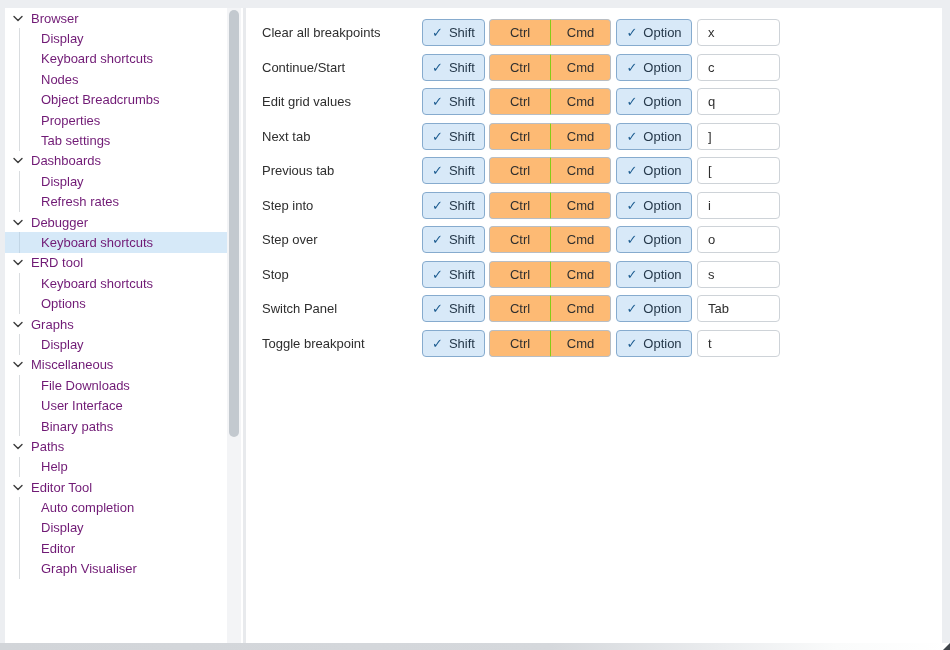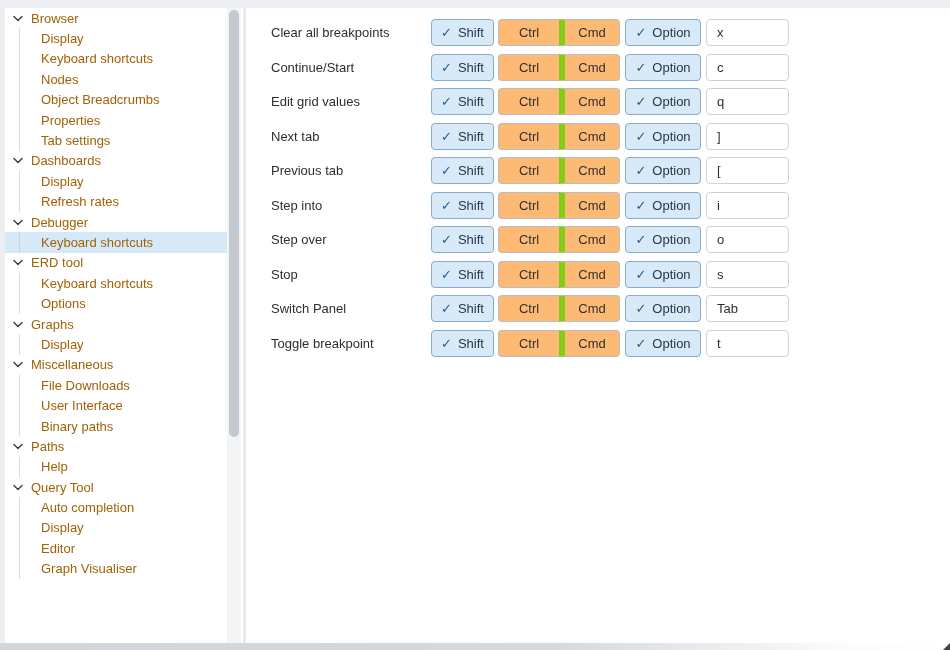--- a/index.html
+++ b/index.html
@@ -13,44 +13,44 @@
   .frame-top    { position:absolute; left:0;   top:0;     width:950px; height:8px;  background:#eceef1; }
   .frame-left   { position:absolute; left:0;   top:8px;   width:5px;   height:635px; background:#eceef1; }
   .frame-right  { position:absolute; left:942px;top:8px;  width:8px;   height:635px; background:#eceef1; }
   .bottom-bar   { position:absolute; left:0;   top:643px; width:950px; height:7px;
                   background:linear-gradient(to right,#d2d5d9 0%,#d5d8dc 58%,#ebedef 76%,#fafbfb 88%,#ffffff 100%); }
   .resize-grip  { position:absolute; right:0; bottom:0; width:0; height:0;
                   border-left:7px solid transparent; border-bottom:7px solid #3f444a; }
   
   .sidebar { position:absolute; left:5px; top:8px; width:222px; height:635px; background:#fff; overflow:hidden; }
   .tree-item { position:relative; height:20.4px; display:flex; align-items:center;
-               font-size:13px; color:#a16207; white-space:nowrap; cursor:pointer; }
+               font-size:13px; color:#701a75; white-space:nowrap; cursor:pointer; }
   .tree-item.top   { padding-left:8px; }
   .tree-item.child { padding-left:36px; }
   .tree-item.child::before { content:""; position:absolute; left:14px; top:0; bottom:0; width:1px; background:#d9dcdf; }
   .tree-item.selected { background:#d6e9f8; }
   .tree-item.selected::before { background:#c2d6e6; }
   .chevron { width:10px; height:7px; margin-right:8px; display:inline-flex; align-items:center; flex:0 0 auto; }
   .chevron svg { display:block; }
   
   .scroll-track { position:absolute; left:227px; top:8px; width:14px; height:635px; background:#f3f4f6; }
   .scroll-thumb { position:absolute; left:2px; top:2px; width:10px; height:427px; background:#c3c9cf; border-radius:5px; }
   .divider { position:absolute; left:243px; top:8px; width:3px; height:635px; background:#e8eaed; }
   
-  .content { position:absolute; left:255px; top:8px; width:696px; height:635px; background:#fff; padding-top:11px; }
+  .content { position:absolute; left:246px; top:8px; width:696px; height:635px; background:#fff; padding-top:11px; }
   .shortcut-row { display:flex; align-items:center; height:27px; margin:0 0 7.5px 16px; }
   .row-label { width:160px; font-size:13px; color:#2e2e2e; flex:0 0 auto; }
   .mod-btn { height:27px; display:inline-flex; align-items:center; justify-content:center;
              background:#fdba74; border:1px solid #b9bec4; border-radius:4px; color:#2f2f2f;
              font-size:13px; font-family:inherit; cursor:pointer; flex:0 0 auto; padding:0; }
   .mod-btn.checked { background:#d8e9f8; border-color:#86abce; color:#25384a; }
   .btn-shift { width:63px; margin-right:4px; }
   .btn-group { display:flex; margin-right:5px; flex:0 0 auto; }
   .btn-ctrl  { width:61px; border-radius:4px 0 0 4px; border-right:none; }
-  .btn-cmd   { width:61px; border-radius:0 4px 4px 0; border-left:6px solid #84cc16; }
+  .btn-cmd   { width:61px; border-radius:0 4px 4px 0; border-left:1px solid #84cc16; }
   .btn-option{ width:76px; margin-right:5px; }
   .check-glyph { margin-right:6px; color:#1d5c90; font-size:13px; line-height:1; }
   .key-input { width:83px; height:27px; border:1px solid #ced3d8; border-radius:4px;
                padding:0 6px 0 10px; font-size:13px; font-family:inherit; color:#2e2e2e;
                background:#fff; outline:none; flex:0 0 auto; }
 </style>
 </head>
 <body>
 
 <div class="frame-top"></div>
@@ -161,21 +161,21 @@
     </div>
     <div class="tree-item child">
       <span>Help</span>
     </div>
     <div class="tree-item top">
       <span class="chevron">
         <svg width="10" height="7" viewBox="0 0 10 7">
           <polyline points="1,1.5 5,5.5 9,1.5" fill="none" stroke="#3c3c3c" stroke-width="1.4" stroke-linecap="round" stroke-linejoin="round"></polyline>
         </svg>
       </span>
-      <span>Query Tool</span>
+      <span>Editor Tool</span>
     </div>
     <div class="tree-item child">
       <span>Auto completion</span>
     </div>
     <div class="tree-item child">
       <span>Display</span>
     </div>
     <div class="tree-item child">
       <span>Editor</span>
     </div>

